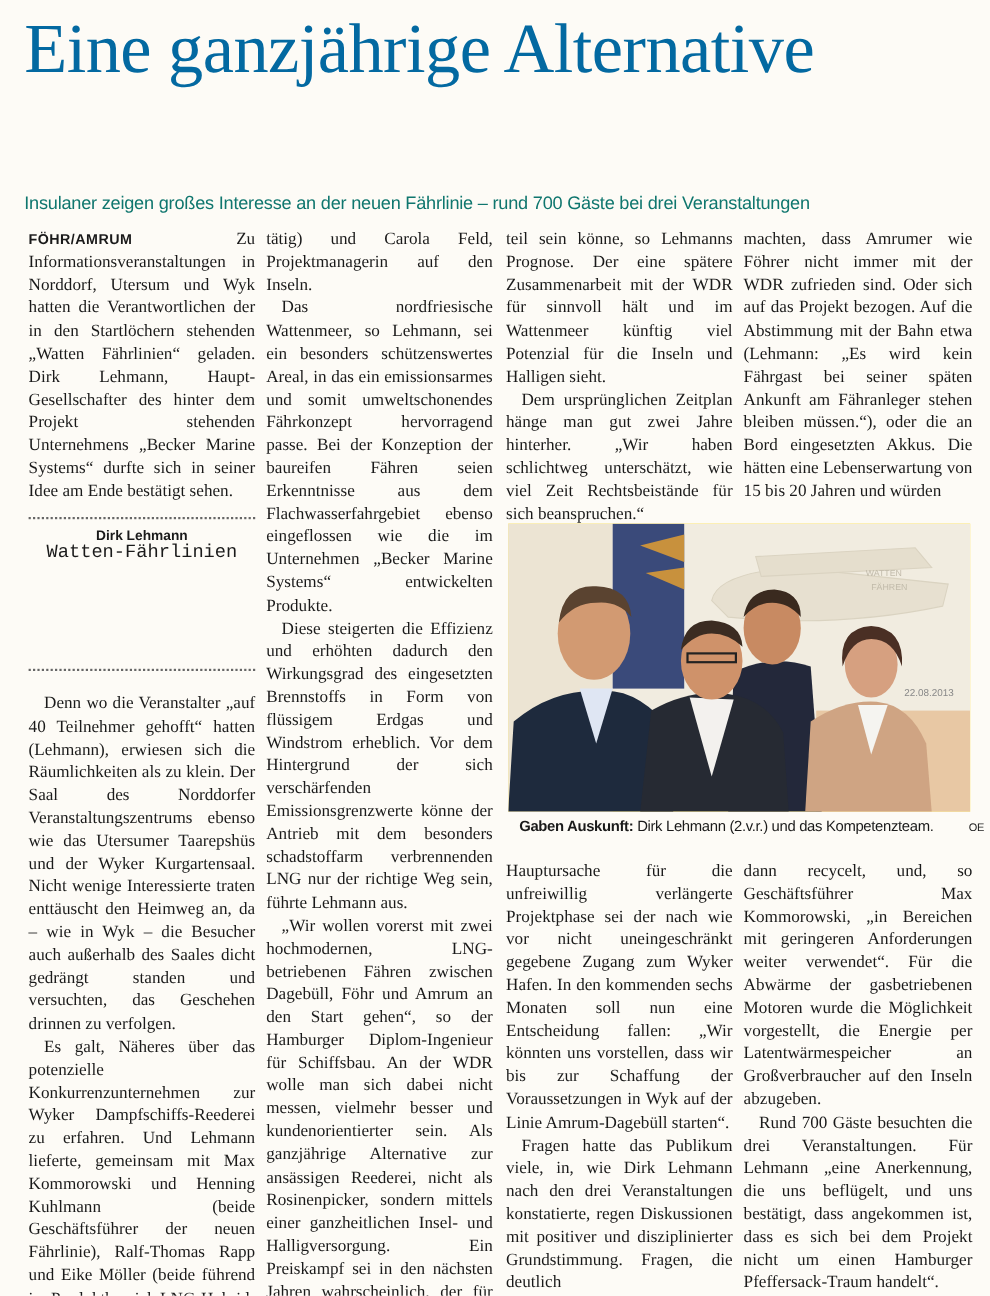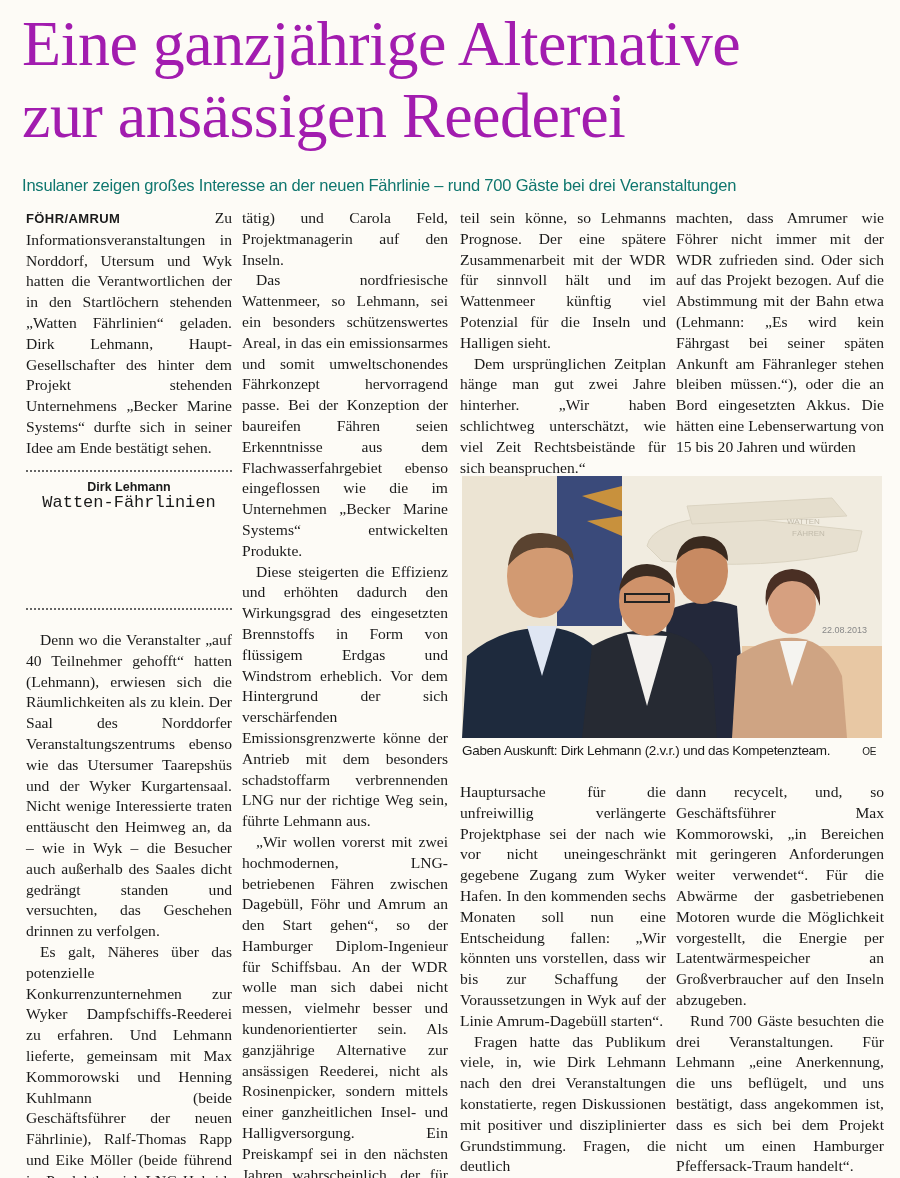--- a/index.html
+++ b/index.html
@@ -7,21 +7,21 @@
     width: 900px; height: 1178px; overflow: hidden;
     background: #fdfbf6;
     color: #1a1a1a;
     font-family: "DejaVu Serif", serif;
     position: relative;
   }
   .headline {
     position: absolute; left: 22px; top: 8px; width: 870px;
     font-family: "Liberation Serif", serif;
     font-size: 64px; line-height: 72px; letter-spacing: -0.5px;
-    color: #a21caf; margin: 0; font-weight: normal;
+    color: #0369a1; margin: 0; font-weight: normal;
   }
   .subhead {
     position: absolute; left: 22px; top: 174px; width: 870px;
     font-family: "Liberation Sans", sans-serif;
     font-size: 16.5px; line-height: 22px; color: #0f766e;
     letter-spacing: -0.2px;
   }
   .col {
     position: absolute; width: 206px;
     font-family: "Liberation Serif", serif;
@@ -62,30 +62,29 @@
 
   .photo {
     position: absolute; left: 462px; top: 476px; width: 420px; height: 262px;
     background: #fde047; overflow: hidden;
   }
   .photo-caption {
     position: absolute; left: 462px; top: 742px; width: 430px;
     font-family: "Liberation Sans", sans-serif; font-size: 13.5px; line-height: 17px;
     white-space: nowrap; letter-spacing: -0.3px;
   }
-  .photo-caption b { font-weight: normal; }
+  .photo-caption b { font-weight: bold; margin-left: 10px; }
   .photo-caption .credit { font-size: 10px; margin-left: 32px; }
   .signature { font-style: italic; float: right; }
 </style>
 </head>
 <body>
 
 <h1 class="headline">
   <span>Eine ganzjährige Alternative</span><br>
-  <span>zur ansässigen Reederei</span>
 </h1>
 
 <div class="subhead">Insulaner zeigen großes Interesse an der neuen Fährlinie – rund 700 Gäste bei drei Veranstaltungen</div>
 
 <div class="col c1">
   <p><span class="dateline">FÖHR/AMRUM</span> <span>Zu Informationsveranstaltungen in Norddorf, Utersum und Wyk hatten die Verantwortlichen der in den Startlöchern stehenden „Watten Fährlinien“ geladen. Dirk Lehmann, Haupt-Gesellschafter des hinter dem Projekt stehenden Unternehmens „Becker Marine Systems“ durfte sich in seiner Idee am Ende bestätigt sehen.</span></p>
 </div>
 
 <div class="quote-box">
   <div class="quote-author">Dirk Lehmann</div>

